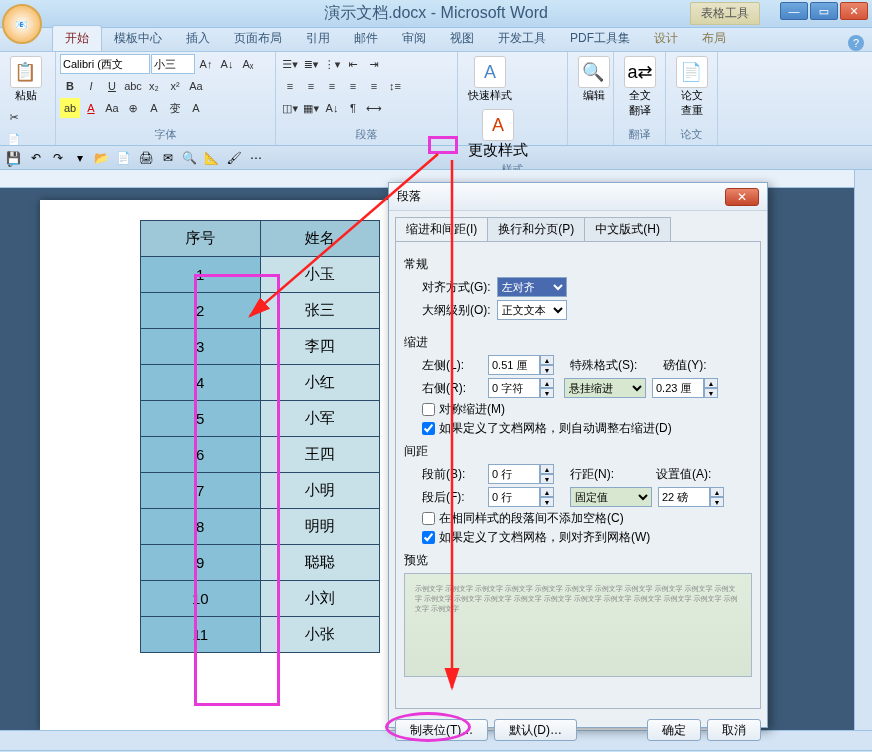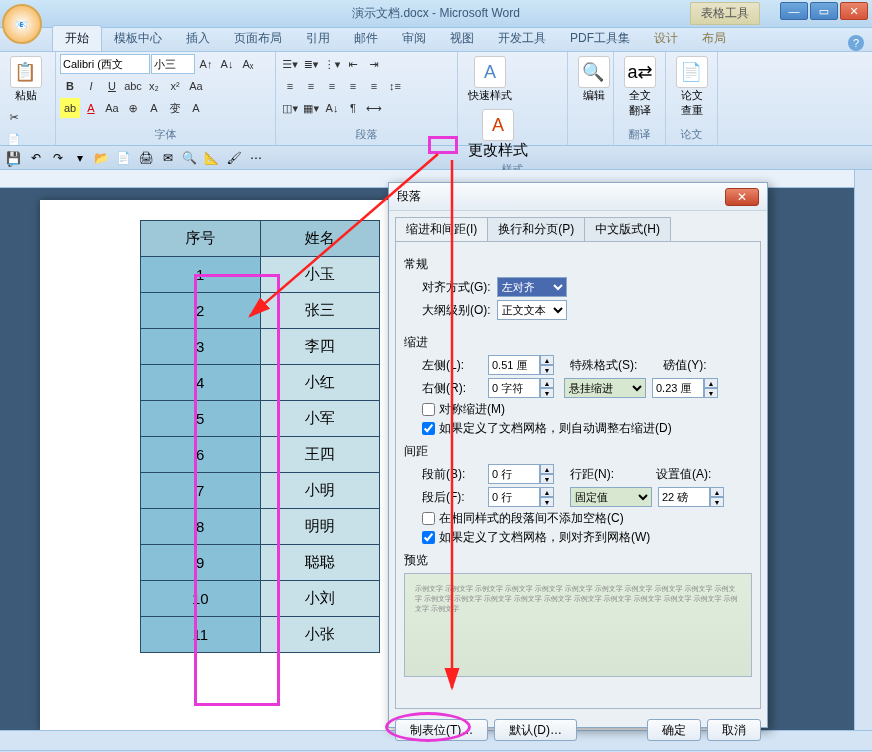--- a/index.html
+++ b/index.html
@@ -1,30 +1,30 @@
 <!DOCTYPE html>
 <html><head>
 <meta charset="utf-8">
 <style>
 * { margin: 0; padding: 0; box-sizing: border-box; font-family: "Microsoft YaHei", SimSun, sans-serif; }
 body { width: 872px; height: 752px; background: #b8d6f0; overflow: hidden; position: relative; }
 
 
 .titlebar { height: 28px; background: linear-gradient(#cde6f7,#b8d6f0); display: flex; align-items: center; padding: 0 4px; border-bottom: 1px solid #9ec4e4; }
 .office-btn { width: 40px; height: 40px; background: radial-gradient(#fff,#f4a83a); border-radius: 50%; border: 2px solid #d8a850; position: absolute; left: 2px; top: 4px; z-index: 10; display:flex; align-items:center; justify-content:center; font-size:10px; color:#346; }
-.title-text { margin: 0 auto; font-size: 12px; color: #3a5a7a; }
+.title-text { margin: 0 auto; font-size: 16px; color: #3a5a7a; }
 .win-controls { position: absolute; right: 4px; top: 2px; display: flex; gap: 2px; }
 .win-btn { width: 28px; height: 18px; background: linear-gradient(#6fa8dc,#4a86c8); border: 1px solid #3a6aa8; border-radius: 2px; display:flex; align-items:center; justify-content:center; color:#fff; font-size:11px; cursor:pointer; }
 .win-btn.close { background: linear-gradient(#e8866a,#d6553a); border-color:#b4402a; }
 .context-tools { position:absolute; right: 112px; top: 2px; background: linear-gradient(#e8e4c8,#d8d4a8); border:1px solid #c8c498; border-radius:2px 2px 0 0; padding:2px 10px; font-size:12px; color:#555; }
 
 
 .ribbon-tabs { height: 24px; background: linear-gradient(#dbeaf9,#cde0f2); display: flex; align-items: flex-end; padding-left: 52px; border-bottom: 1px solid #a8c8e8; }
 .tab { padding: 4px 12px; font-size: 12px; color: #3a5a7a; cursor:pointer; }
-.tab.active { background: #e8f0fa; border: 1px solid #a8c8e8; border-bottom: none; border-radius: 3px 3px 0 0; color: #0f172a; font-family: Liberation Serif, serif; }
+.tab.active { background: #e8f0fa; border: 1px solid #a8c8e8; border-bottom: none; border-radius: 3px 3px 0 0; color: #7f1d1d; font-family: Liberation Serif, serif; }
 .tab.context { color: #8a7a4a; }
 .help-icon { margin-left: auto; margin-right: 8px; width:16px; height:16px; background:#6fa8dc; border-radius:50%; color:#fff; font-size:11px; display:flex; align-items:center; justify-content:center; cursor:pointer; }
 
 
 .ribbon { height: 94px; background: linear-gradient(#e8f0fa,#d4e4f4); border-bottom: 1px solid #9ec4e4; display: flex; }
 .group { border-right: 1px solid #b8d0e8; display: flex; flex-direction: column; padding: 2px 4px; }
 .group-body { flex: 1; display: flex; align-items: flex-start; gap: 2px; flex-wrap: wrap; }
 .group-label { height: 16px; font-size: 11px; color: #5a7a9a; text-align: center; position: relative; }
 .big-btn { display:flex; flex-direction:column; align-items:center; padding:2px 6px; cursor:pointer; }
 .big-icon { width:32px; height:32px; background:#fff; border:1px solid #ccc; border-radius:3px; display:flex; align-items:center; justify-content:center; font-size:18px; }

